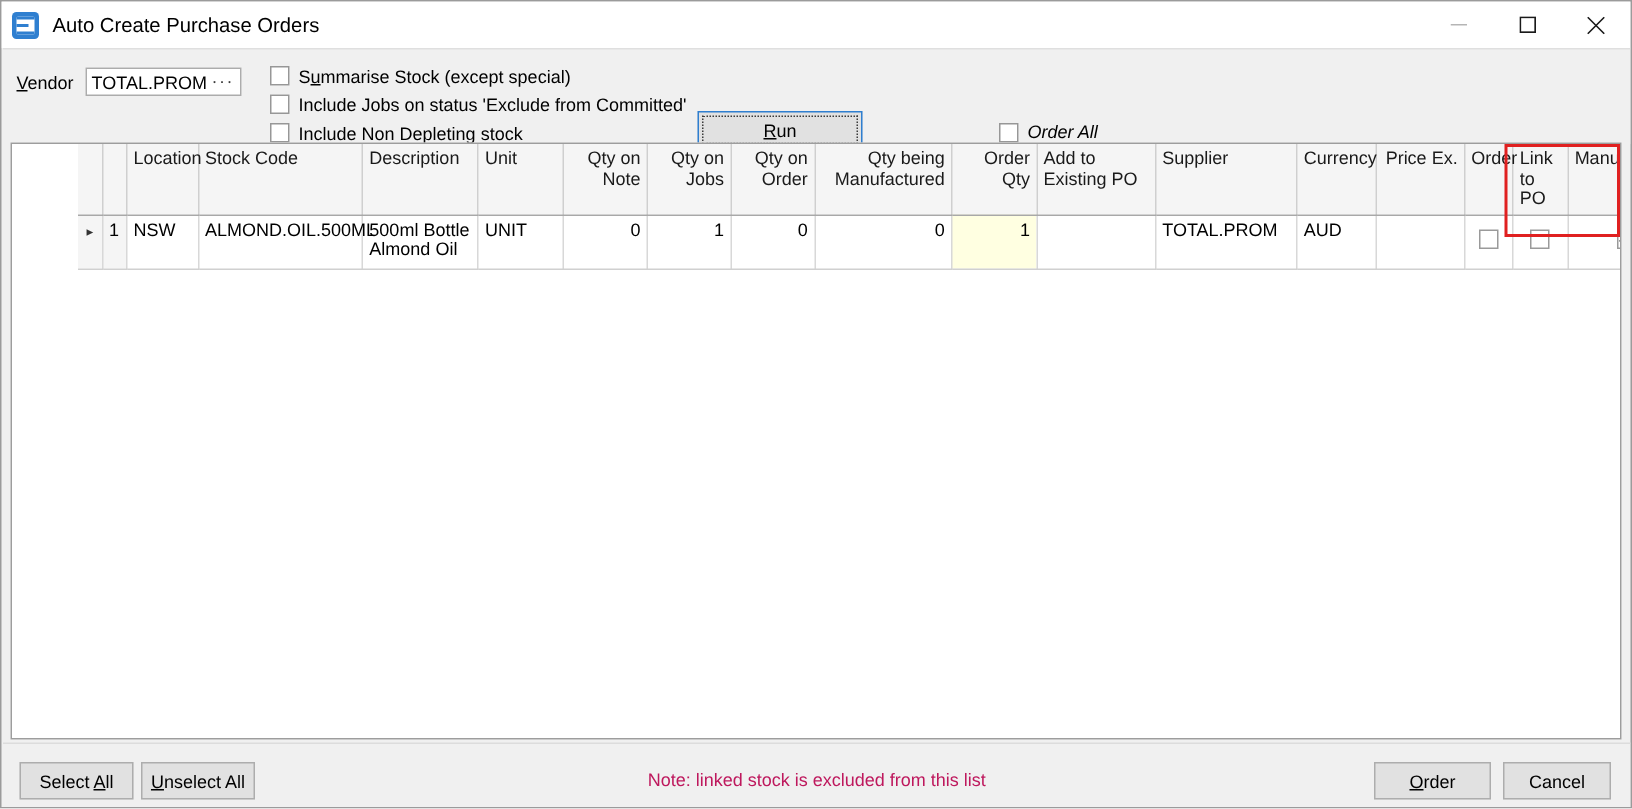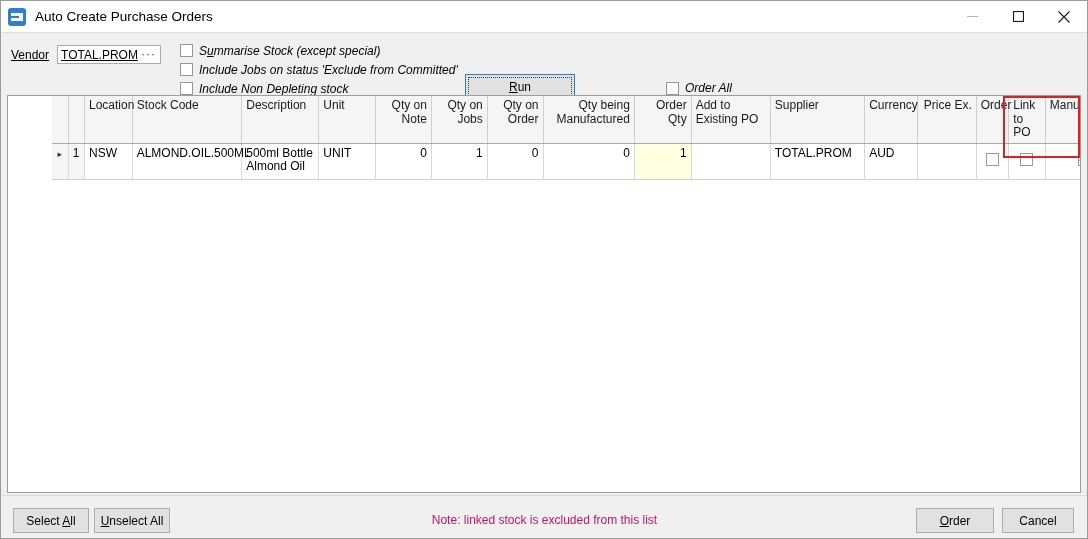--- a/index.html
+++ b/index.html
@@ -87,21 +87,20 @@
     width: 1085px;
     height: 63px;
     background: #f0f0f0;
     border-top: 1px solid #dfdfdf;
   }
   .vendor-row {
     position: absolute;
     left: 9px; top: 12px;
     display: flex;
     align-items: center;
-    text-decoration: underline;
   }
   .vendor-label {
     font-size: 12px;
     margin-right: 8px;
     white-space: nowrap;
   }
   .vendor-label u { text-decoration: underline; }
   .vendor-input {
     width: 104px;
     height: 19px;
@@ -129,21 +128,20 @@
 
   .check-group {
     position: absolute;
     left: 178px; top: 8px;
   }
   .cb-row {
     display: flex;
     align-items: center;
     height: 19px;
     margin-bottom: 0px;
-    font-style: italic;
   }
   .cb-box {
     width: 13px; height: 13px;
     box-sizing: border-box;
     border: 1px solid #979797;
     background: #ffffff;
     margin-right: 6px;
     flex: none;
     position: relative;
   }

